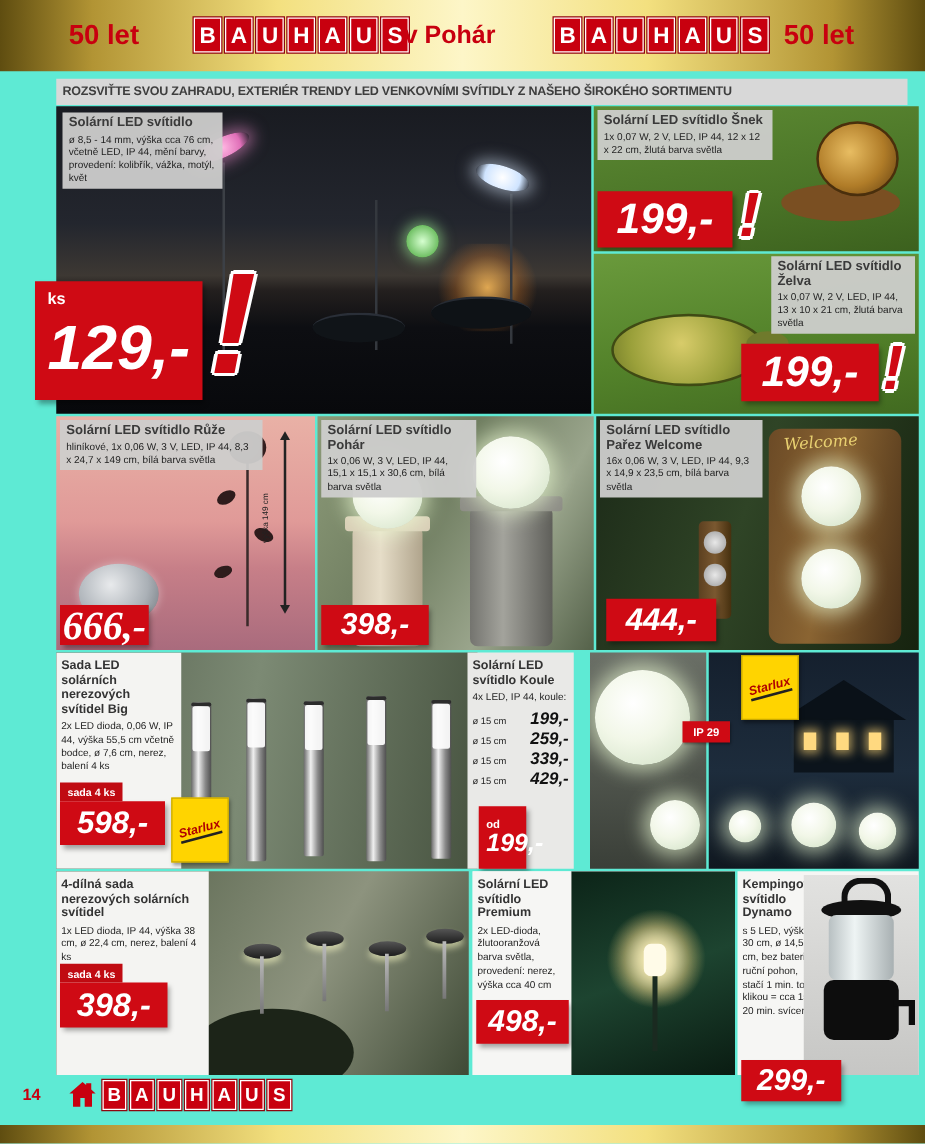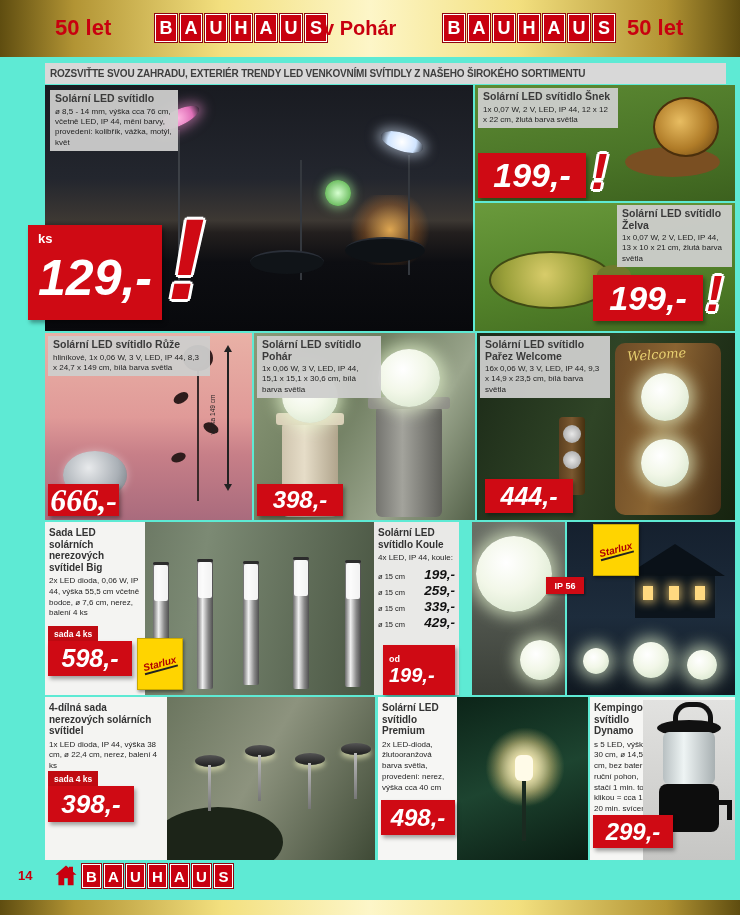--- a/index.html
+++ b/index.html
@@ -282,21 +282,21 @@
     </div>
     <div class="krow">
       <span class="d">ø 15 cm</span>
       <span class="p">339,-</span>
     </div>
     <div class="krow">
       <span class="d">ø 15 cm</span>
       <span class="p">429,-</span>
     </div>
   </div>
-  <div class="abs price" style="left:383px;top:645px;width:72px;height:50px;font-size:20px;flex-direction:column;align-items:flex-start;padding-left:6px;box-sizing:border-box;">
+  <div class="abs price" style="left:383px;top:645px;width:38px;height:50px;font-size:20px;flex-direction:column;align-items:flex-start;padding-left:6px;box-sizing:border-box;">
     <span style="font-size:9px;font-style:normal;">od</span>
     <span>199,-</span>
   </div>
   <div class="abs tile-photo" style="left:472px;top:522px;width:93px;height:173px;
        background:linear-gradient(180deg,#6a6f66,#3a3f38);">
     <div class="abs sphere" style="left:4px;top:14px;width:76px;height:76px;"></div>
     <div class="abs sphere" style="left:48px;top:118px;width:40px;height:40px;"></div>
   </div>
 
   <div class="abs tile-photo" style="left:567px;top:522px;width:168px;height:173px;
@@ -308,21 +308,21 @@
       <div class="abs" style="left:60px;top:10px;width:10px;height:14px;background:#ffd980;box-shadow:0 0 8px 3px rgba(255,215,120,.6);"></div>
     </div>
     <div class="abs sphere" style="left:16px;top:126px;width:26px;height:26px;"></div>
     <div class="abs sphere" style="left:66px;top:120px;width:36px;height:36px;"></div>
     <div class="abs sphere" style="left:120px;top:128px;width:30px;height:30px;"></div>
     <div class="abs starlux" style="left:26px;top:2px;width:44px;height:50px;">
       <span>Starlux</span>
     </div>
   </div>
 
-  <div class="abs ip" style="left:546px;top:577px;width:38px;height:17px;">IP 56</div>
+  <div class="abs ip" style="left:546px;top:577px;width:38px;height:17px;">IP 29</div>
 
   <div class="abs tile-photo" style="left:45px;top:697px;width:330px;height:163px;
        background:linear-gradient(120deg,#4d5a42 0%,#77806a 40%,#8d937e 60%,#3f4a36 100%);">
     <div class="abs" style="left:108px;top:110px;width:130px;height:70px;border-radius:50%;background:#1c2418;"></div>
     <div class="mushroom" style="left:150px;top:58px;">
         <div class="cap"></div>
         <div class="stem"></div>
       </div>
     <div class="mushroom" style="left:200px;top:48px;">
         <div class="cap"></div>
@@ -371,21 +371,21 @@
   <div class="abs tile-photo" style="left:643px;top:700px;width:92px;height:160px;
        background:linear-gradient(180deg,#e2e2e0,#c6c6c4);">
     <div class="abs" style="left:30px;top:2px;width:30px;height:22px;border:5px solid #111;border-bottom:none;border-radius:16px 16px 0 0;"></div>
     <div class="abs" style="left:14px;top:20px;width:64px;height:16px;border-radius:50%;background:#111;"></div>
     <div class="abs" style="left:20px;top:32px;width:52px;height:52px;border-radius:6px;
          background:linear-gradient(90deg,#b8c0c2,#eef4f4 40%,#a8b0b2);"></div>
     <div class="abs" style="left:16px;top:84px;width:60px;height:48px;border-radius:8px;background:#0d0d0d;"></div>
     <div class="abs" style="left:72px;top:100px;width:16px;height:5px;background:#0d0d0d;"></div>
     <div class="abs" style="left:84px;top:100px;width:5px;height:20px;background:#0d0d0d;"></div>
   </div>
-  <div class="abs price" style="left:593px;top:815px;width:80px;height:33px;font-size:24px;">
+  <div class="abs price" style="left:593px;top:848px;width:80px;height:33px;font-size:24px;">
     <span>299,-</span>
   </div>
 
   <span class="abs" style="left:18px;top:868px;color:#c8000f;font-weight:bold;font-size:13px;">14</span>
   <div class="abs" style="left:52px;top:862px;display:flex;align-items:center;gap:2px;">
     <svg width="28" height="28" viewBox="0 0 24 24">
       <path d="M3 11 L12 3 L14.5 5.2 L14.5 4 L18 4 L18 8.3 L21 11 L18.5 11 L18.5 20 L13.5 20 L13.5 14 L10.5 14 L10.5 20 L5.5 20 L5.5 11 Z" fill="#c8000f"></path>
     </svg>
     <div class="logo small">
       <span class="tile">B</span>

